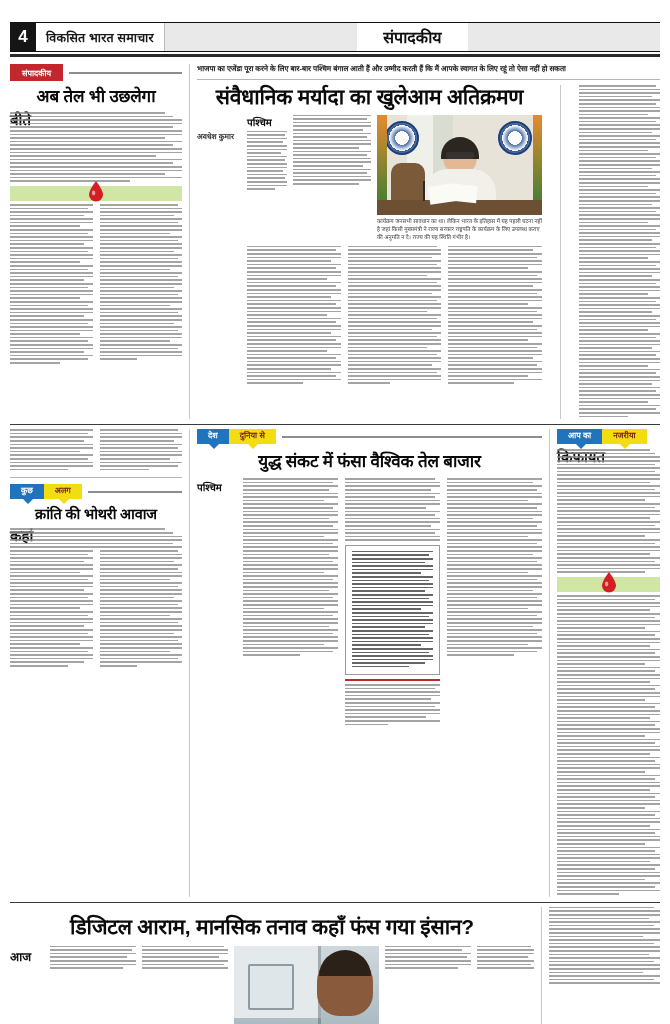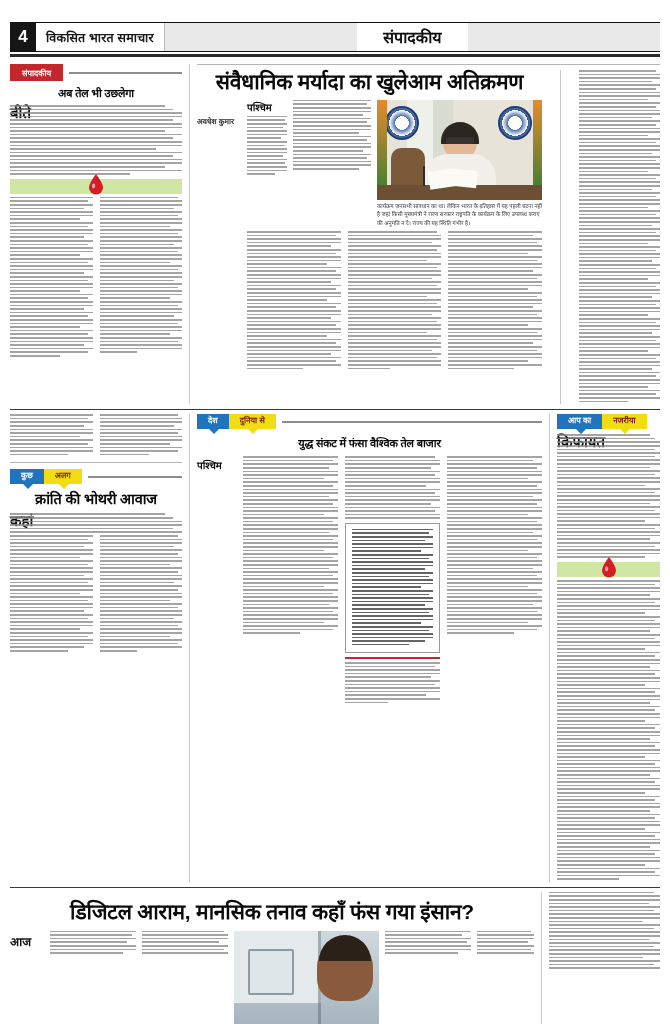--- a/index.html
+++ b/index.html
@@ -37,21 +37,21 @@
   .tag.yellow:after { content:""; position:absolute; left:50%; top:15px; margin-left:-4px;
                       border-left:5px solid transparent; border-right:5px solid transparent;
                       border-top:5px solid #f2dd12; }
   .tag-line { flex:1; height:2px; background:#8d8d8d; margin-left:6px; }
   .tag-red { background:#c1272d; color:#fff; font-size:8px; font-weight:bold;
              padding:3px 12px; display:inline-block; }
 
   
   .hl { font-weight:bold; color:#0a0a0a; text-align:center; line-height:1.18; letter-spacing:-.2px; }
   .hl-xl { font-size:21px; }
-  .hl-lg { font-size:11px; }
+  .hl-lg { font-size:17px; }
   .hl-md { font-size:14.5px; }
   .byline { font-size:7.5px; font-weight:bold; color:#333; }
 
   
   .txt { --lh:3.6px; }
   .ln { height:1.6px; background:#8a8a8a; margin-bottom:2.0px; opacity:.78; }
   .ln.w95{width:95%} .ln.w90{width:90%} .ln.w85{width:85%}
   .ln.w70{width:70%} .ln.w60{width:60%} .ln.w45{width:45%} .ln.w100{width:100%}
   .ln.dk { background:#4a4a4a; opacity:.85; }
 
@@ -234,20 +234,21 @@
           <div class="ln w100"></div>
             <div class="ln w45"></div>
         </div>
       </div>
     </div>
 
     <div class="vrule"></div>
 
     <div style="flex:1;">
 
+      <div style="font-size:7.3px;color:#1a1a1a;line-height:1.5;font-weight:600;margin-bottom:4px;">भाजपा का एजेंडा पूरा करने के लिए बार-बार पश्चिम बंगाल आती हैं और उम्मीद करती हैं कि मैं आपके स्वागत के लिए रहूं तो ऐसा नहीं हो सकता</div>
       <div class="hrule"></div>
 
       <div style="display:flex; gap:18px; margin-top:5px;">
 
         <div style="width:345px;">
           <div class="hl hl-xl" style="margin-bottom:5px;">संवैधानिक मर्यादा का खुलेआम अतिक्रमण</div>
 
           <div style="display:flex; gap:6px;">
 
             <div style="width:44px;padding-top:16px;">

